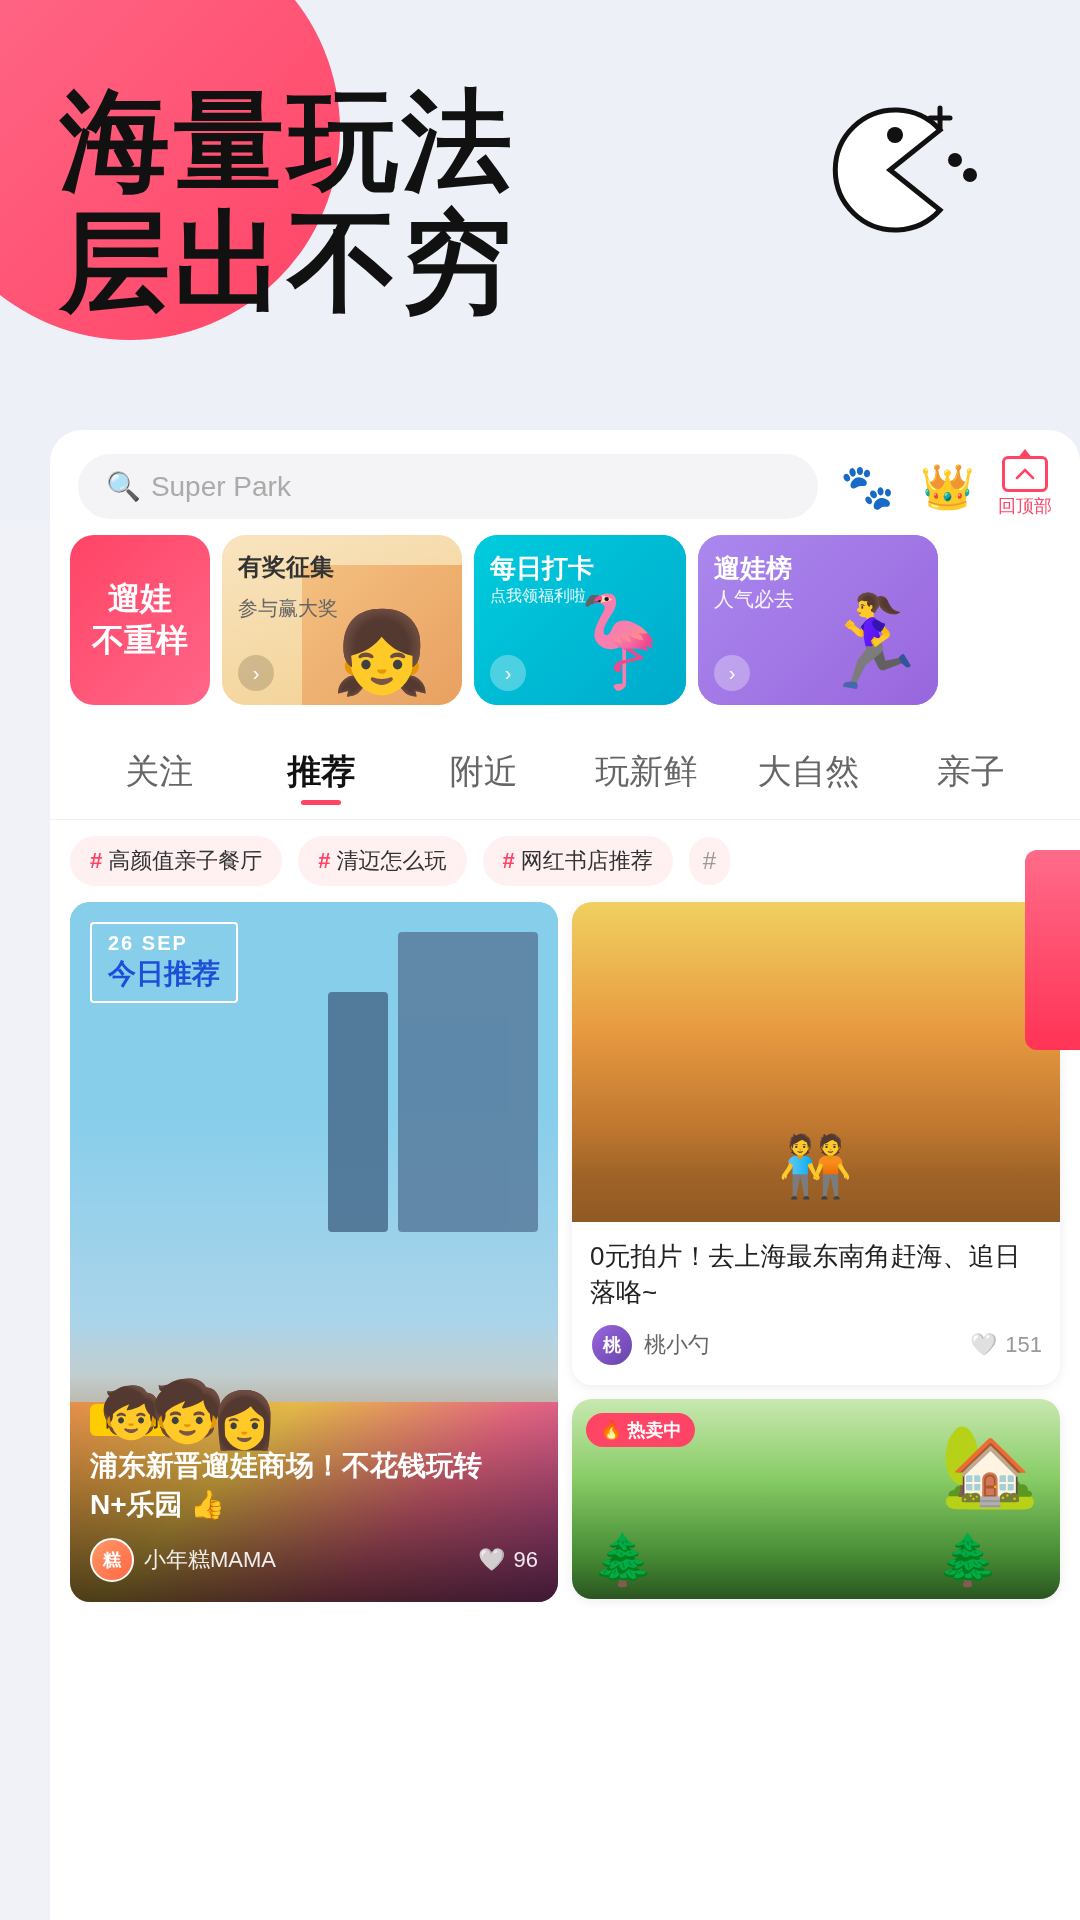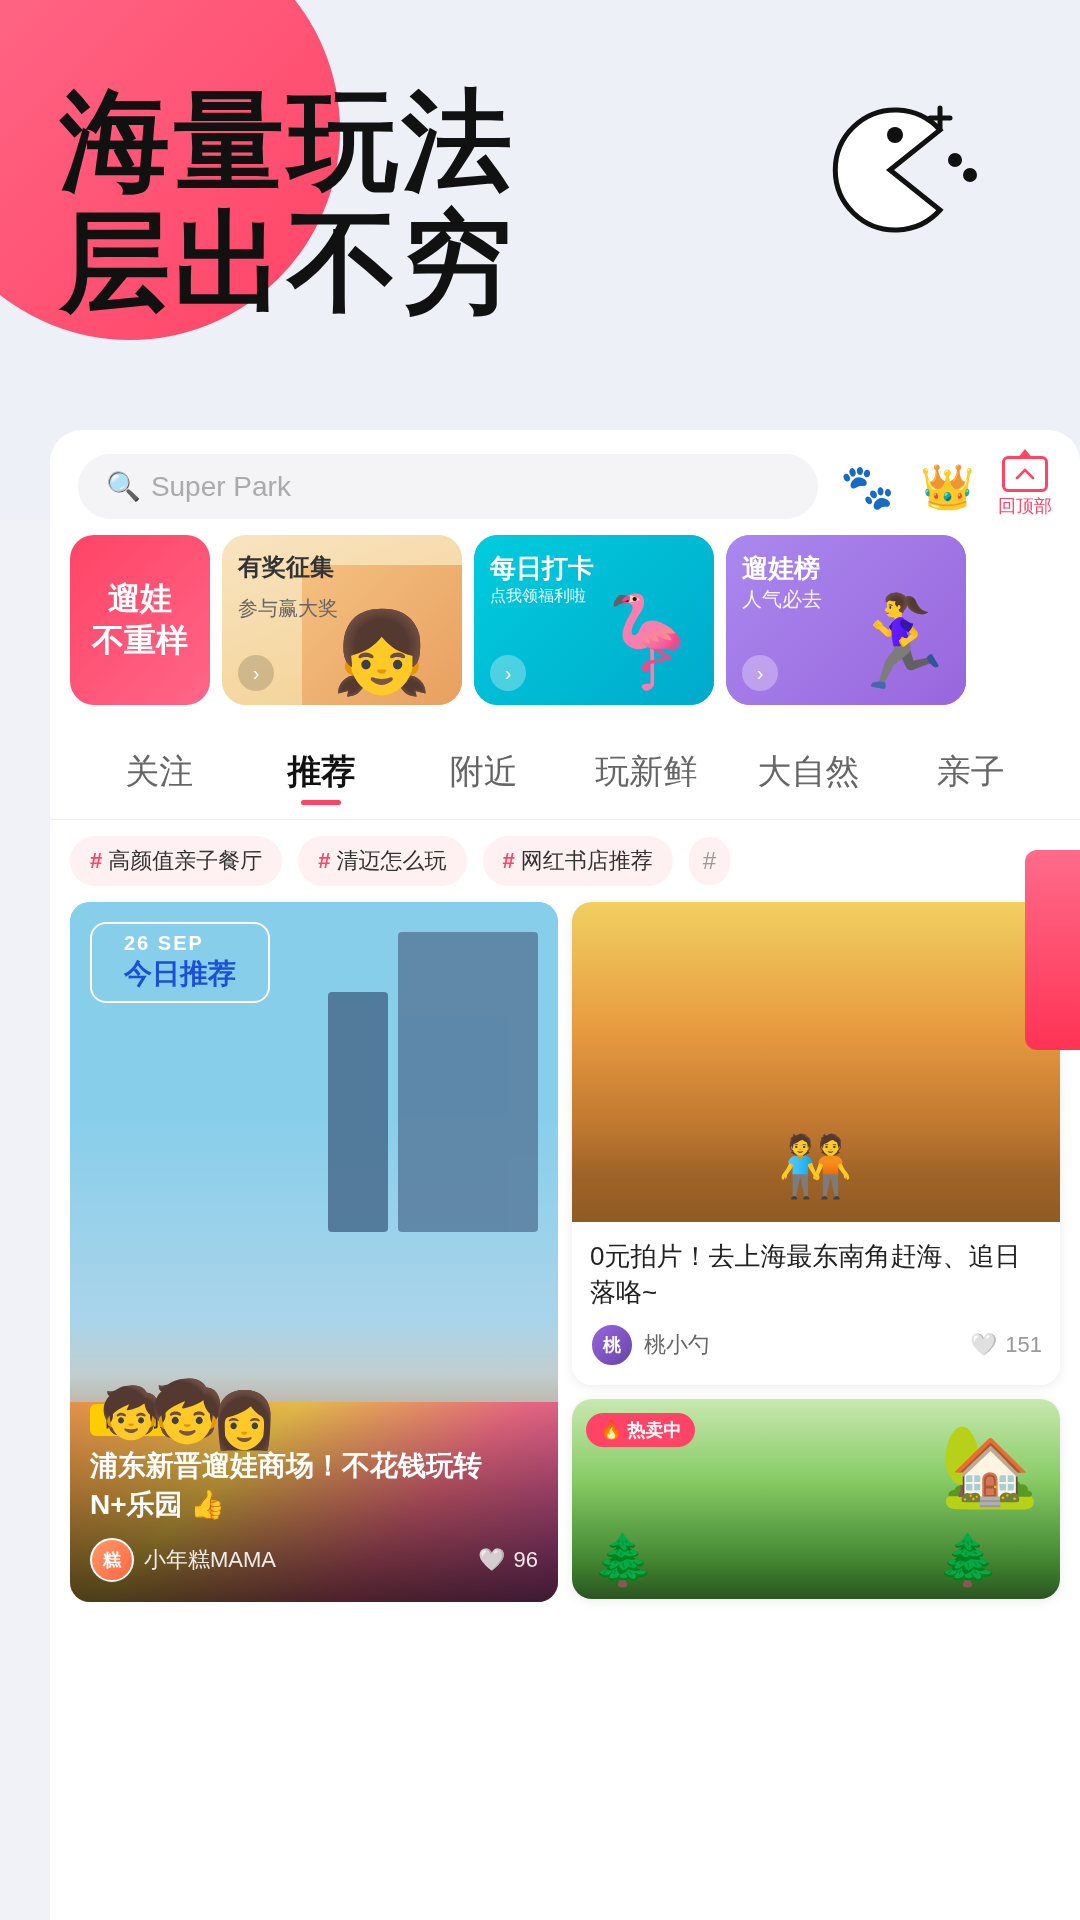--- a/index.html
+++ b/index.html
@@ -239,21 +239,21 @@
       background: rgba(0,0,0,0.15);
       border-radius: 50%;
       display: flex;
       align-items: center;
       justify-content: center;
       color: white;
       font-size: 20px;
     }
 
     .banner-card-3 {
-      width: 240px;
+      width: 212px;
       height: 170px;
       background: linear-gradient(135deg, #00ccdd, #00aacc);
       position: relative;
     }
 
     .banner-card-3-text {
       position: absolute;
       top: 16px;
       left: 16px;
       z-index: 2;
@@ -423,22 +423,22 @@
       position: relative;
       height: 700px;
     }
 
     .card-date-badge {
       position: absolute;
       top: 20px;
       left: 20px;
       z-index: 3;
       border: 2.5px solid white;
-      padding: 8px 32px;
-      border-radius: 16px;
+      padding: 8px 16px;
+      border-radius: 4px;
     }
 
     .card-date-top {
       font-size: 20px;
       color: white;
       font-weight: 600;
       letter-spacing: 2px;
     }
 
     .card-date-bottom {

